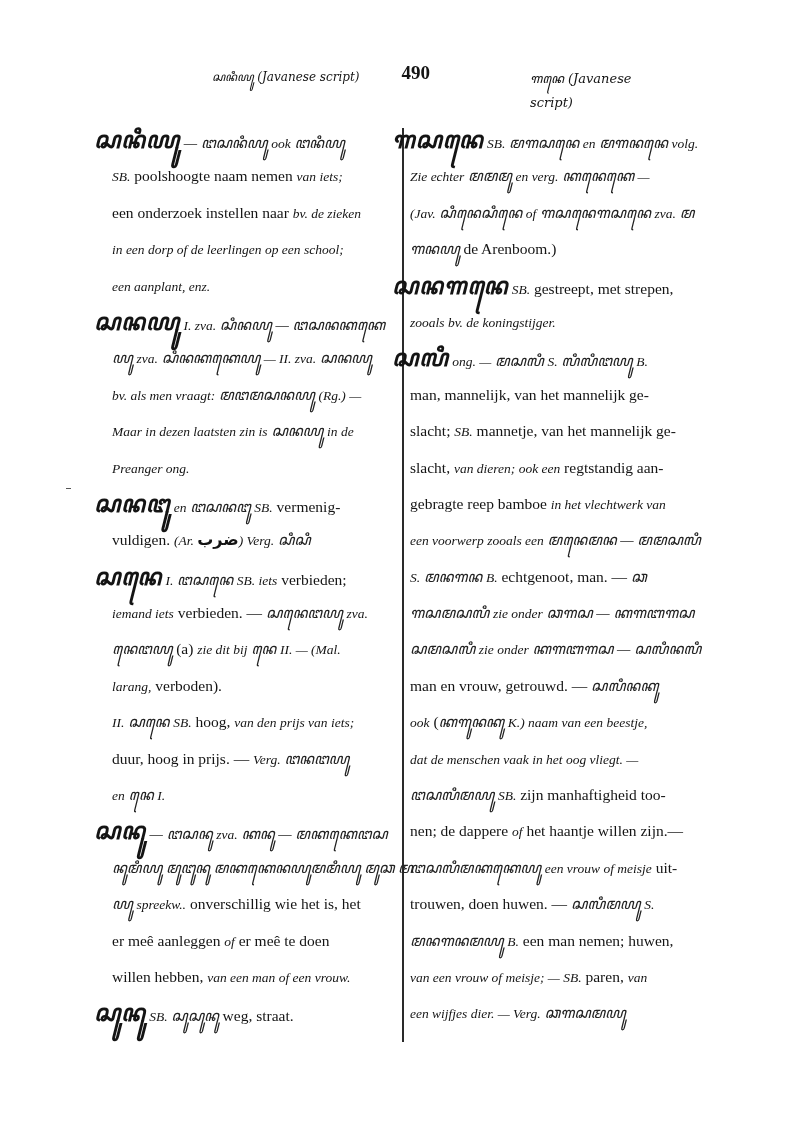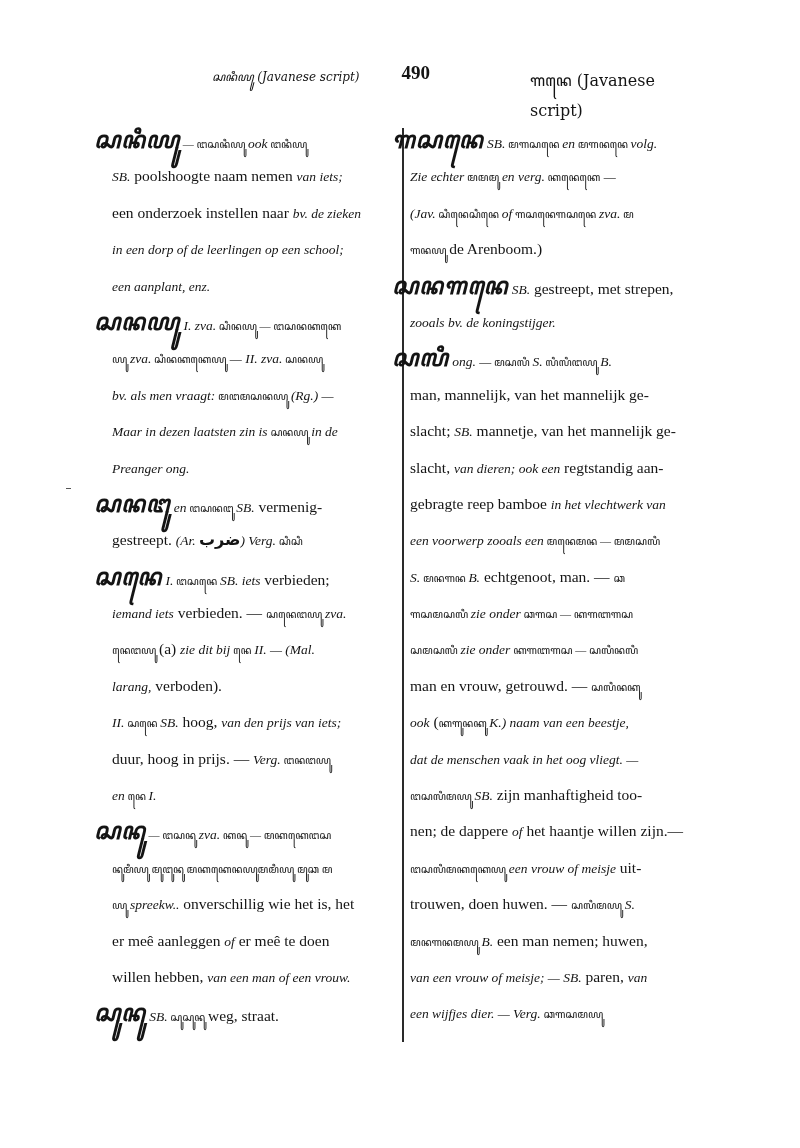--- a/index.html
+++ b/index.html
@@ -1,30 +1,30 @@
 <!DOCTYPE html>
 <html><head>
 <meta charset="utf-8">
 <style>
   html, body { margin: 0; padding: 0; background: #ffffff; }
   body { width: 800px; height: 1148px; position: relative; overflow: hidden;
          font-family: "DejaVu Serif", "Liberation Serif", serif; color: #141414; }
   .header { position: absolute; top: 62px; left: 0; width: 664px; height: 30px; }
   .hdr-left { position: absolute; left: 212px; top: 6px; font-size: 12px; font-style: italic; }
   .hdr-num { position: absolute; left: 370px; width: 60px; text-align: right; top: 0; font-size: 19px; font-weight: bold; font-family: "Liberation Serif", serif; }
-  .hdr-right { position: absolute; left: 530px; top: 6px; font-size: 16px; }
+  .hdr-right { position: absolute; left: 530px; top: 6px; font-size: 13px; font-style: italic; }
   .divider { position: absolute; left: 402px; top: 128px; width: 2px; height: 914px; background: #2a2a2a; }
   .col { position: absolute; top: 122px; font-family: "Liberation Serif", serif; font-size: 15.5px; }
   .col-left { left: 112px; width: 282px; }
   .col-right { left: 410px; width: 300px; }
   .line { height: 36.4px; line-height: 36.4px; white-space: nowrap; overflow: visible; text-align: justify; }
   .line.indent { padding-left: 0; }
   .line.hang { margin-left: -18px; }
   .head { font-size: 24px; font-weight: bold; font-style: italic; letter-spacing: 1px; font-family: "DejaVu Serif", serif; }
-  .jv { font-size: 11px; color: #222; }
+  .jv { font-style: italic; font-size: 15px; color: #222; }
   .it { font-style: italic; font-size: 13.5px; }
   .rm { font-style: normal; }
   .ar { font-size: 16px; font-weight: bold; font-family: "DejaVu Sans", sans-serif; }
   .dash-mark { position: absolute; left: 66px; top: 488px; width: 5px; height: 1px; background: #555; }
 </style>
 </head>
 <body>
 
 <div class="header">
   <span class="hdr-left">ꦱꦤꦶꦪꦸ (Javanese script)</span>
@@ -45,21 +45,21 @@
     </div>
     <div>
       <div class="line hang"><span class="head">ꦱꦤꦪꦸ</span><span class="it"> I. zva.</span><span class="jv"> ꦱꦶꦤꦪꦸ — ꦔꦱꦤꦏꦏꦺ</span></div>
       <div class="line indent"><span class="jv">ꦪꦸ </span><span class="it">zva.</span><span class="jv"> ꦱꦶꦤꦏꦏꦺꦪꦸ</span><span class="it"> — II. zva.</span><span class="jv"> ꦱꦤꦪꦸ</span></div>
       <div class="line indent"><span class="it">bv. als men vraagt:</span><span class="jv"> ꦩꦔꦩꦱꦤꦪꦸ </span><span class="it">(Rg.) —</span></div>
       <div class="line indent"><span class="it">Maar in dezen laatsten zin is</span><span class="jv"> ꦱꦤꦪꦸ </span><span class="it">in de</span></div>
       <div class="line indent"><span class="it">Preanger ong.</span></div>
     </div>
     <div>
       <div class="line hang"><span class="head">ꦱꦤꦔꦸ</span><span class="it"> en</span><span class="jv"> ꦔꦱꦤꦔꦸ </span><span class="it">SB.</span><span class="rm"> vermenig-</span></div>
-      <div class="line indent"><span class="rm">gestreept. </span><span class="it">(Ar. </span><span class="ar">ضرب</span><span class="it">) Verg.</span><span class="jv"> ꦱꦶꦱꦶ</span></div>
+      <div class="line indent"><span class="rm">vuldigen. </span><span class="it">(Ar. </span><span class="ar">ضرب</span><span class="it">) Verg.</span><span class="jv"> ꦱꦶꦱꦶ</span></div>
     </div>
     <div>
       <div class="line hang"><span class="head">ꦱꦤꦺ</span><span class="it"> I.</span><span class="jv"> ꦔꦱꦤꦺ </span><span class="it">SB. iets</span><span class="rm"> verbieden;</span></div>
       <div class="line indent"><span class="it">iemand iets</span><span class="rm"> verbieden. — </span><span class="jv">ꦱꦤꦺꦔꦪꦸ </span><span class="it">zva.</span></div>
       <div class="line indent"><span class="jv">ꦤꦺꦔꦪꦸ </span><span class="rm">(a) </span><span class="it">zie dit bij</span><span class="jv"> ꦤꦺ </span><span class="it">II. — (Mal.</span></div>
       <div class="line indent"><span class="it">larang,</span><span class="rm"> verboden).</span></div>
       <div class="line indent"><span class="it">II.</span><span class="jv"> ꦱꦤꦺ </span><span class="it">SB.</span><span class="rm"> hoog, </span><span class="it">van den prijs van iets;</span></div>
       <div class="line indent"><span class="rm">duur, hoog in prijs. — </span><span class="it">Verg.</span><span class="jv"> ꦔꦤꦔꦪꦸ</span></div>
       <div class="line indent"><span class="it">en</span><span class="jv"> ꦤꦺ </span><span class="it">I.</span></div>
     </div>

